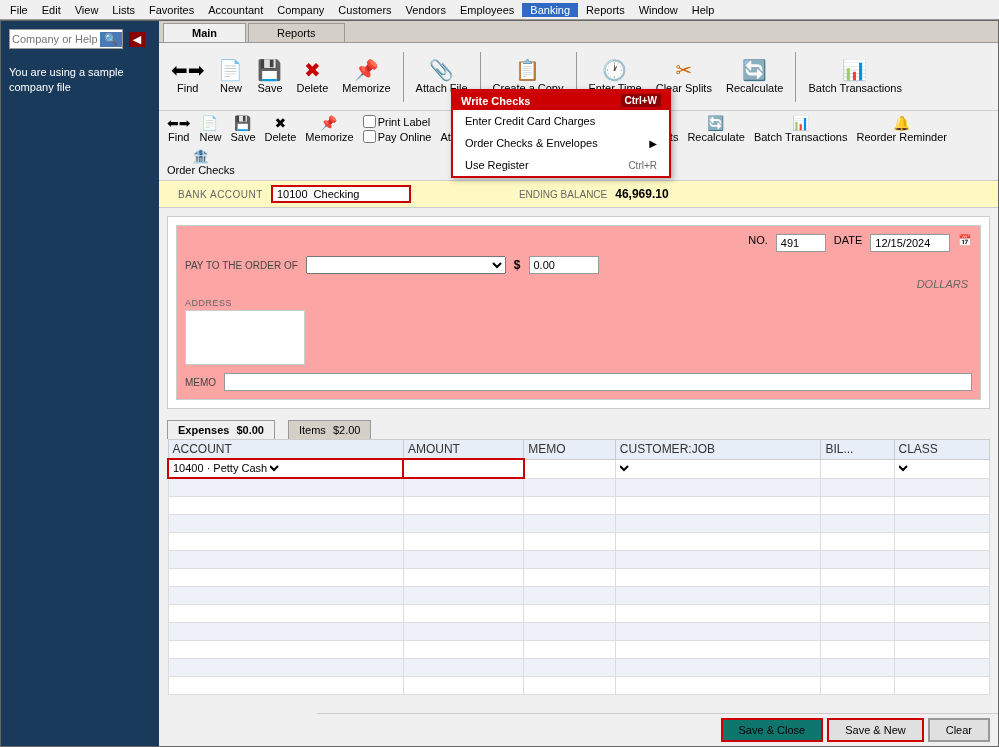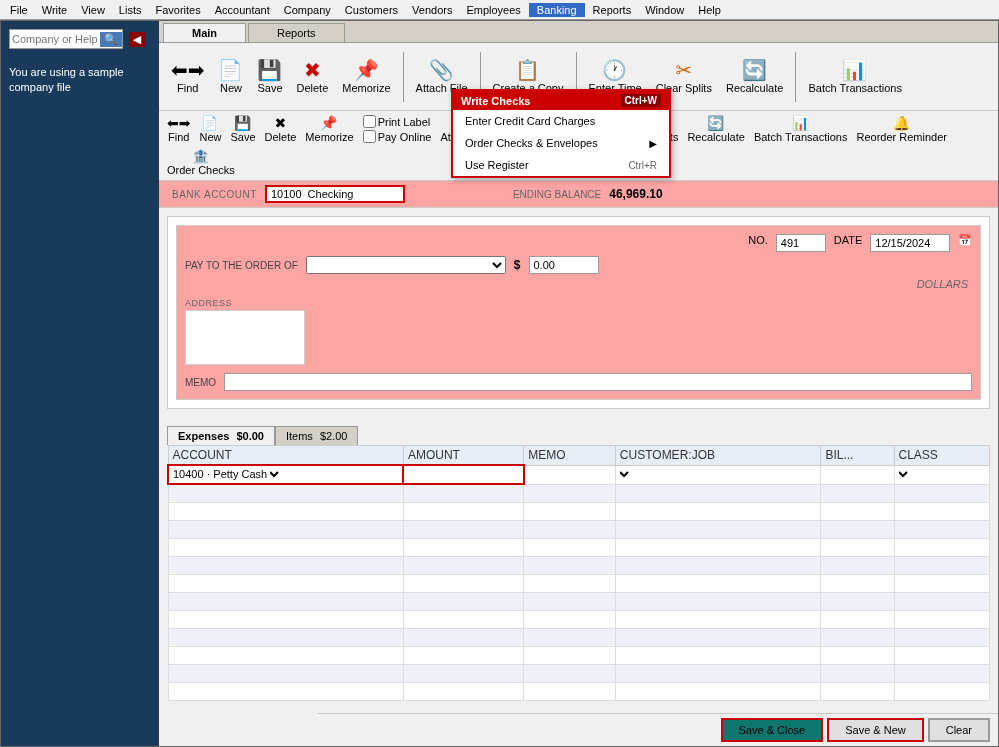--- a/index.html
+++ b/index.html
@@ -183,22 +183,22 @@
     .checkbox-row {
       display: flex;
       align-items: center;
       gap: 2px;
     }
 
     
     .bank-row {
       display: flex;
       align-items: center;
-      padding: 4px 13px;
-      background: #fca5a5;
+      padding: 4px 19px;
+      background: #fef9c3;
       gap: 8px;
       border-bottom: 1px solid #ccc;
     }
     .bank-label {
       font-size: 10px;
       color: #666;
       letter-spacing: 0.5px;
     }
     .bank-field {
       border: 2px solid #cc0000;
@@ -291,22 +291,22 @@
       padding: 2px 4px;
       font-size: 11px;
       flex: 1;
       background: #fff;
     }
 
     
     .expense-tabs {
       display: flex;
       padding: 0 8px;
-      gap: 0;
-      margin-top: 17px;
+      gap: 13px;
+      margin-top: 11px;
     }
     .expense-tab {
       padding: 3px 10px;
       border: 1px solid #999;
       border-bottom: none;
       cursor: pointer;
       font-size: 11px;
       background: #d4d0c8;
     }
     .expense-tab.active {
@@ -435,21 +435,21 @@
       background: #316ac5;
       color: #fff;
       padding: 1px 8px;
     }
   </style>
 </head>
 <body>
 
 <div class="menu-bar">
   <span class="menu-item">File</span>
-  <span class="menu-item">Write</span>
+  <span class="menu-item">Edit</span>
   <span class="menu-item">View</span>
   <span class="menu-item">Lists</span>
   <span class="menu-item">Favorites</span>
   <span class="menu-item">Accountant</span>
   <span class="menu-item">Company</span>
   <span class="menu-item">Customers</span>
   <span class="menu-item">Vendors</span>
   <span class="menu-item">Employees</span>
   <span class="menu-item active banking-tab-active">Banking</span>
   <span class="menu-item">Reports</span>

